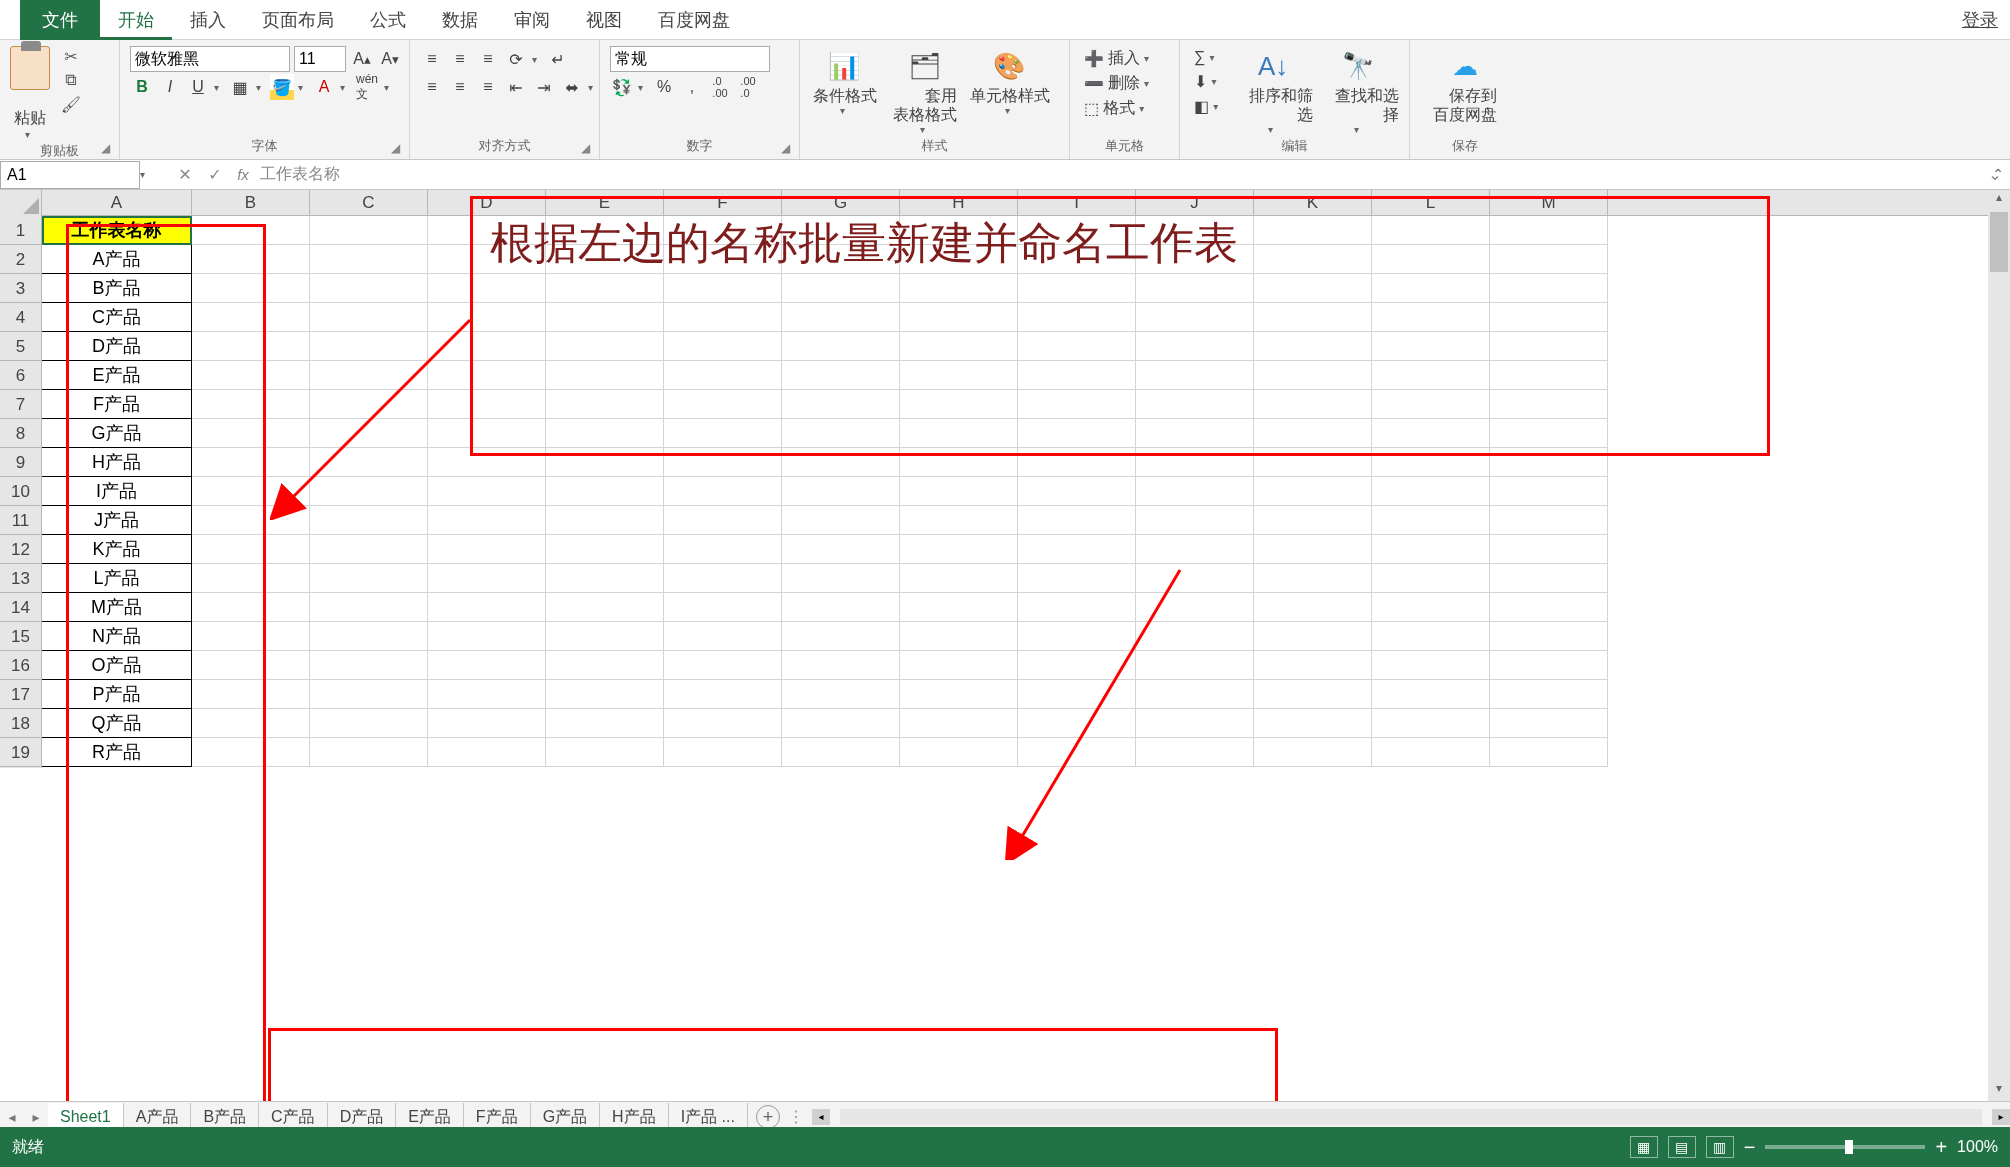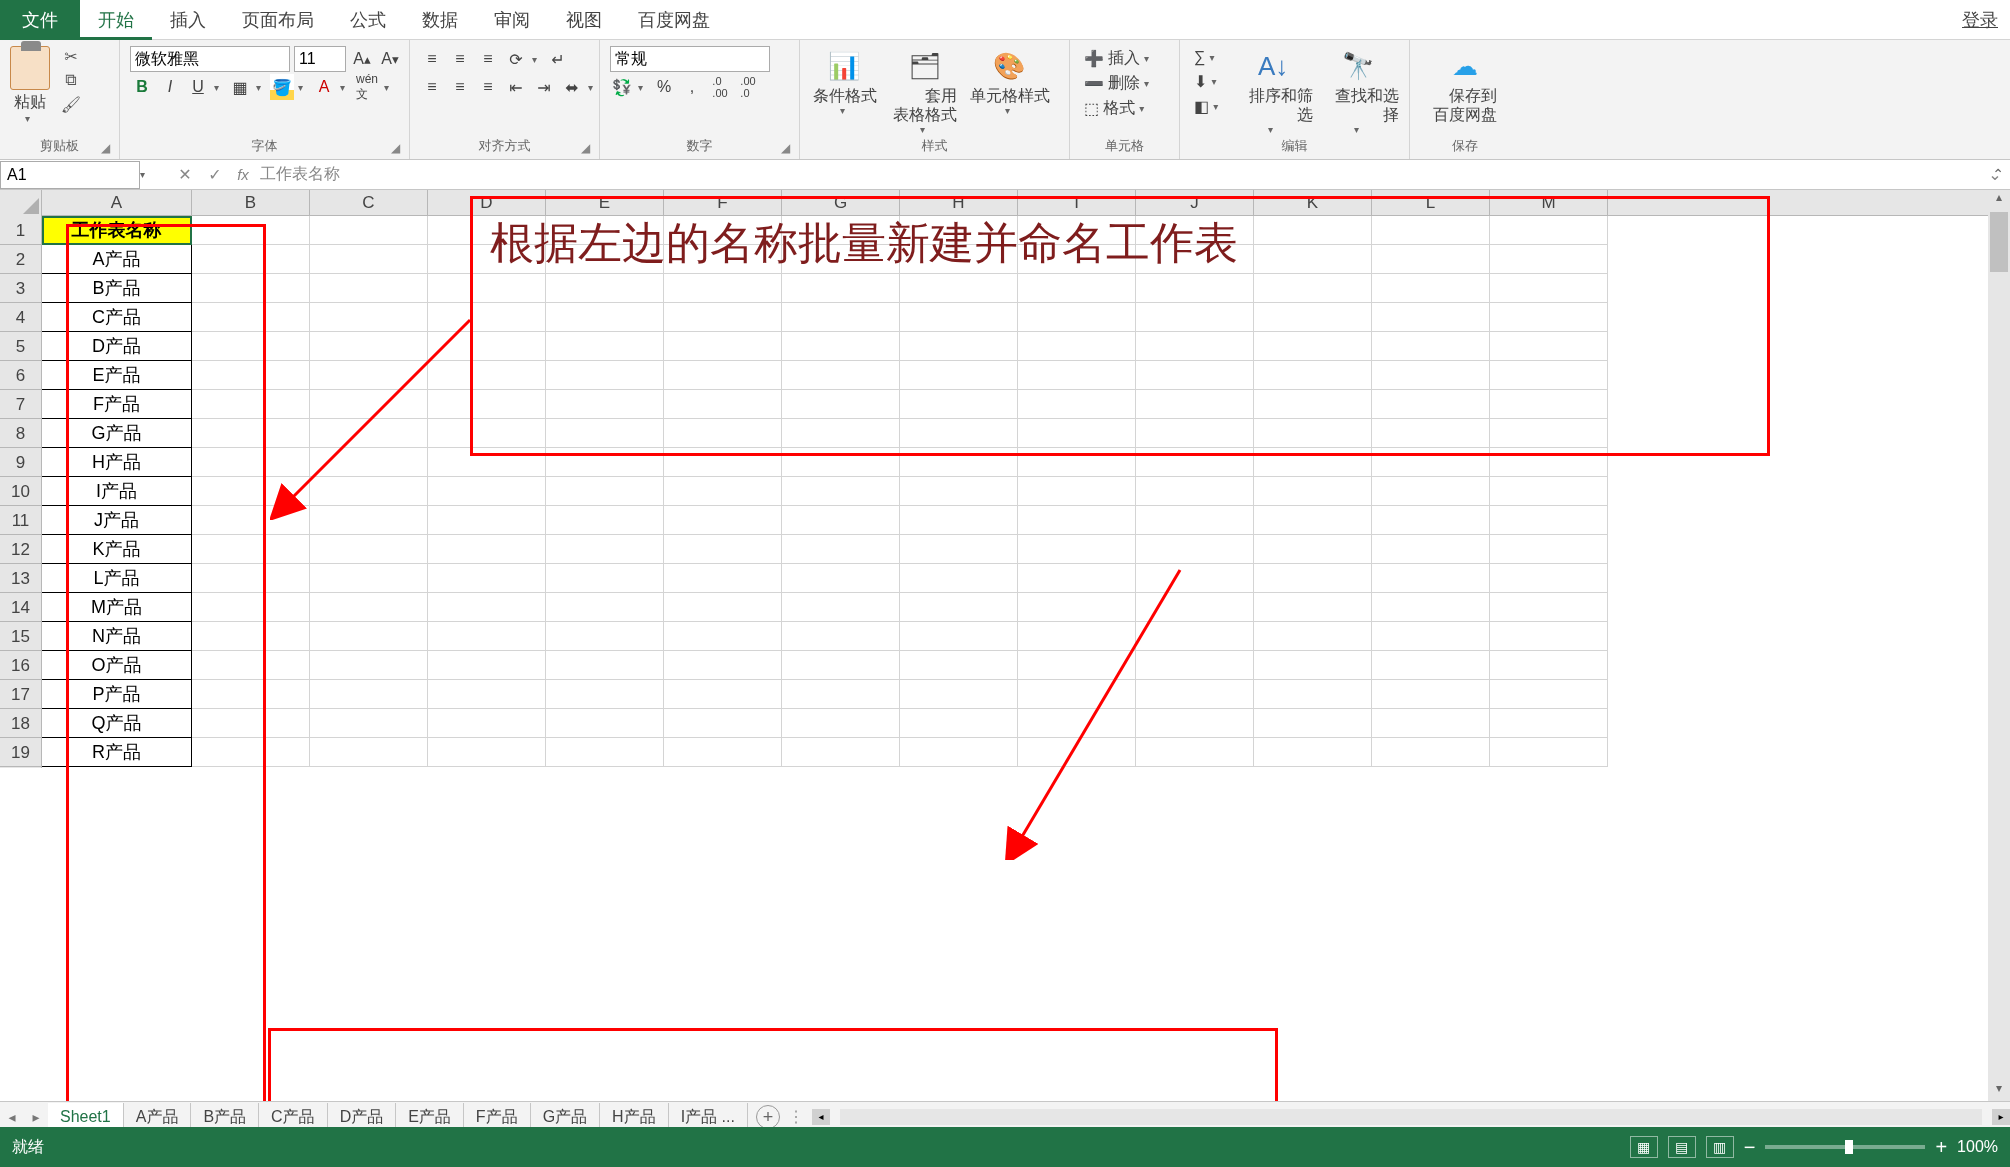--- a/index.html
+++ b/index.html
@@ -1,36 +1,36 @@
 <!DOCTYPE html>
 <html><head>
 <meta charset="utf-8">
 <style>
 * { box-sizing: border-box; margin: 0; padding: 0; font-family: "Microsoft YaHei", sans-serif; }
 body { background: #fff; width: 2010px; height: 1167px; overflow: hidden; position: relative; }
 
 
-.menu-bar { height: 40px; display: flex; align-items: center; background: #fff; border-bottom: 1px solid #d4d4d4; }
+.menu-bar { height: 40px; display: flex; align-items: center; background: #fff; border-bottom: 1px solid #d4d4d4; padding-left: 20px; }
 .menu-item { padding: 0 18px; height: 40px; line-height: 40px; font-size: 18px; color: #444; cursor: pointer; }
 .menu-file { background: #217346; color: #fff; padding: 0 22px; font-size: 18px; }
 .menu-active { color: #217346; border-bottom: 3px solid #217346; background: #fff; }
 .login { margin-left: auto; padding-right: 12px; font-size: 18px; color: #444; text-decoration: underline; }
 
 
 .ribbon { height: 120px; background: #f3f3f3; border-bottom: 1px solid #c6c6c6; display: flex; }
 .ribbon-group { border-right: 1px solid #d4d4d4; padding: 6px 10px 0 10px; display: flex; flex-direction: column; justify-content: space-between; position: relative; }
 .ribbon-group-label { text-align: center; font-size: 13px; color: #666; padding: 2px 0 4px 0; height: 24px; }
 .ribbon-top { display: flex; align-items: center; gap: 4px; }
 .ribbon-row { display: flex; align-items: center; gap: 4px; margin-bottom: 2px; }
 .dialog-launcher { position: absolute; right: 4px; bottom: 4px; width: 14px; height: 14px; color: #888; font-size: 12px; }
 
 .paste-block { display: flex; flex-direction: column; align-items: center; gap: 0; }
 .paste-icon { width: 40px; height: 44px; border: 1px solid #c8894a; background: #f7e0c6; border-radius: 3px; position: relative; }
 .paste-icon::before { content: ""; position: absolute; top: -6px; left: 10px; width: 20px; height: 10px; background: #8a8a8a; border-radius: 3px 3px 0 0; }
-.paste-label { font-size: 16px; color: #444; margin-top: 2px; }
+.paste-label { font-size: 16px; color: #444; margin-top: 18px; }
 .small-icon { width: 22px; height: 20px; display: inline-flex; align-items: center; justify-content: center; color: #555; font-size: 16px; }
 
 .font-select { width: 160px; height: 26px; font-size: 16px; padding: 0 4px; border: 1px solid #ababab; background: #fff; }
 .size-select { width: 52px; height: 26px; font-size: 16px; padding: 0 4px; border: 1px solid #ababab; background: #fff; }
 .fmt-btn { min-width: 24px; height: 26px; display: inline-flex; align-items: center; justify-content: center; font-size: 16px; color: #444; padding: 0 2px; }
 .fmt-btn.bold { font-weight: 900; color: #1a7a3a; }
 .dd { width: 10px; font-size: 10px; color: #666; }
 
 .number-select { width: 160px; height: 26px; font-size: 16px; padding: 0 4px; border: 1px solid #ababab; background: #fff; }
 

